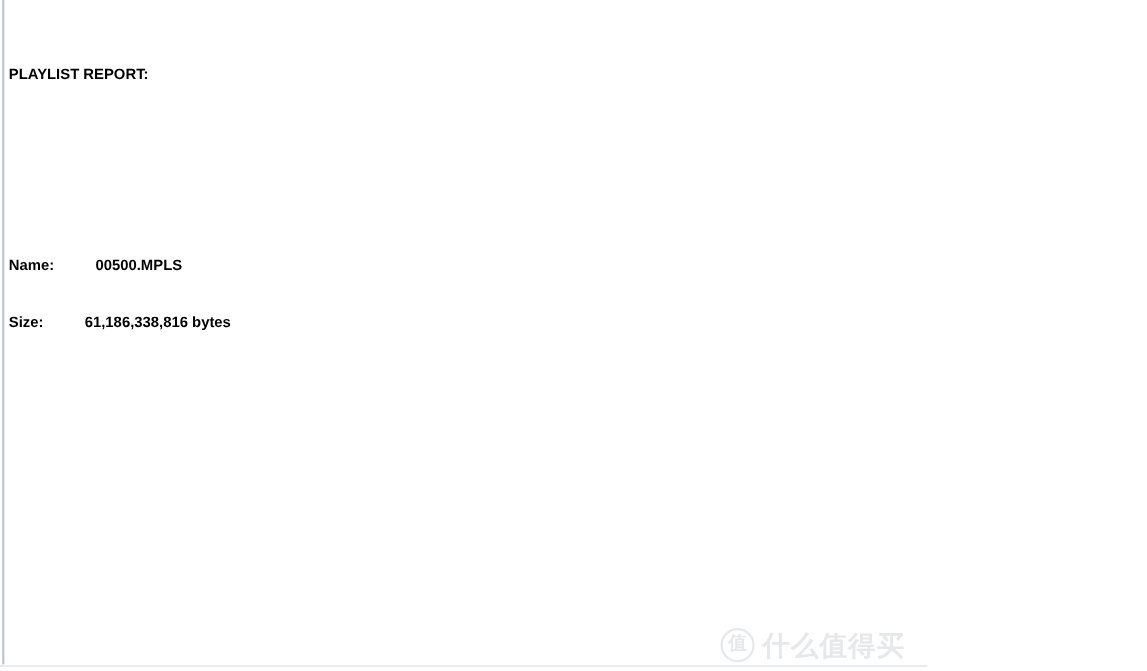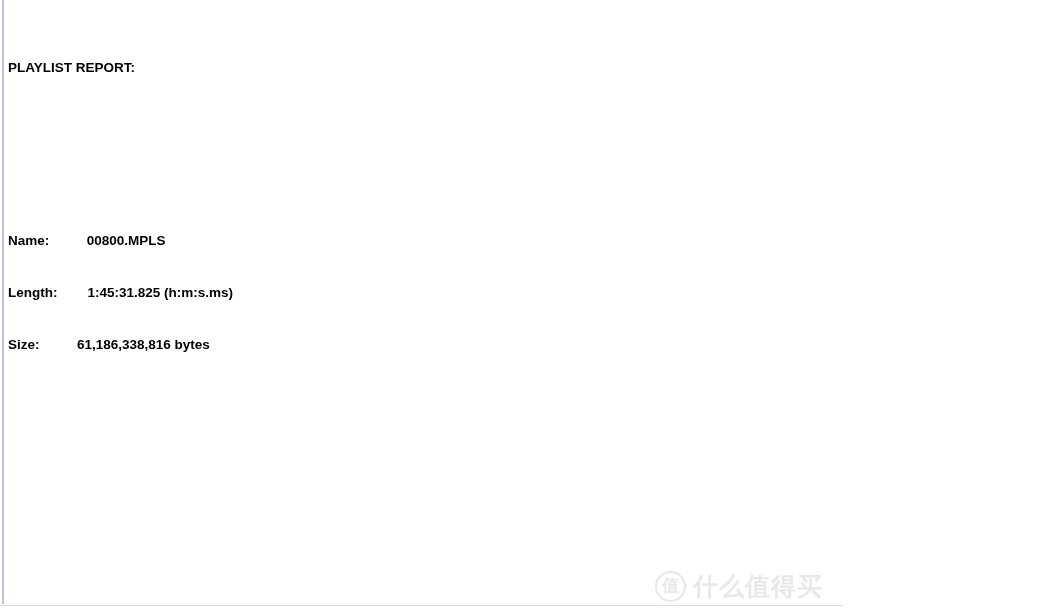--- a/index.html
+++ b/index.html
@@ -103,22 +103,21 @@
 
   <div id="left-rule"></div>
   <div id="bottom-rule"></div>
 
   <div id="report">
 
     <div class="line">PLAYLIST REPORT:</div>
     <div class="blank"> </div>
     <div class="blank"> </div>
 
-    <div class="line">Name:          00800.MPLS</div>
-    <div class="line">Length:        1:45:31.825 (h:m:s.ms)</div>
+    <div class="line">Name:          00500.MPLS</div>
     <div class="line">Size:          61,186,338,816 bytes</div>
 
     <div class="blank"> </div>
 
     <div class="blank"> </div>
     
     
     
     
     

